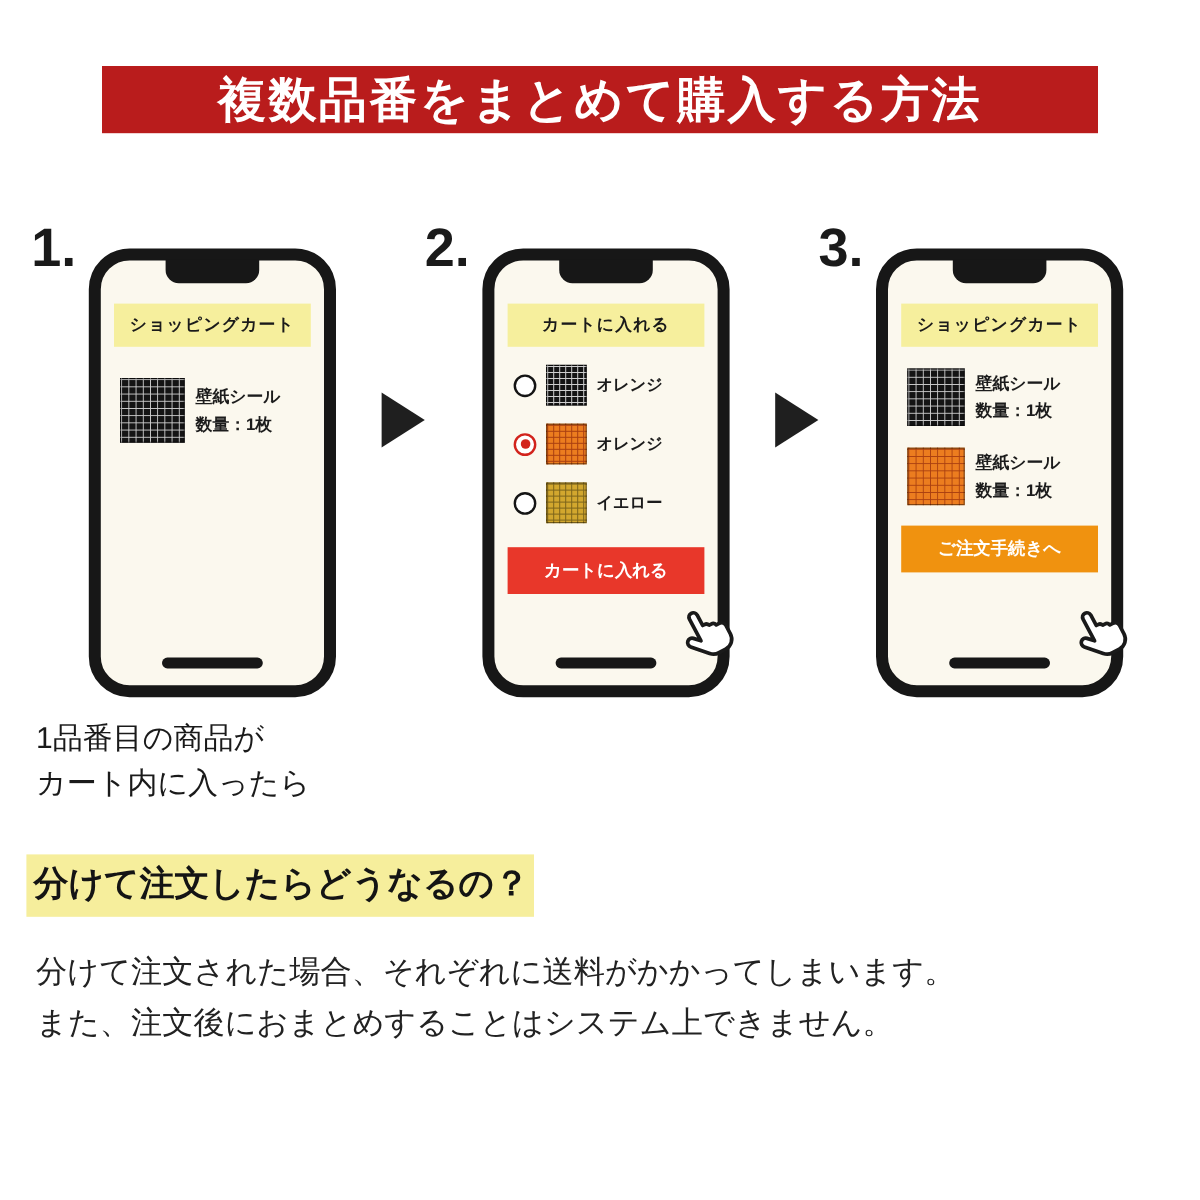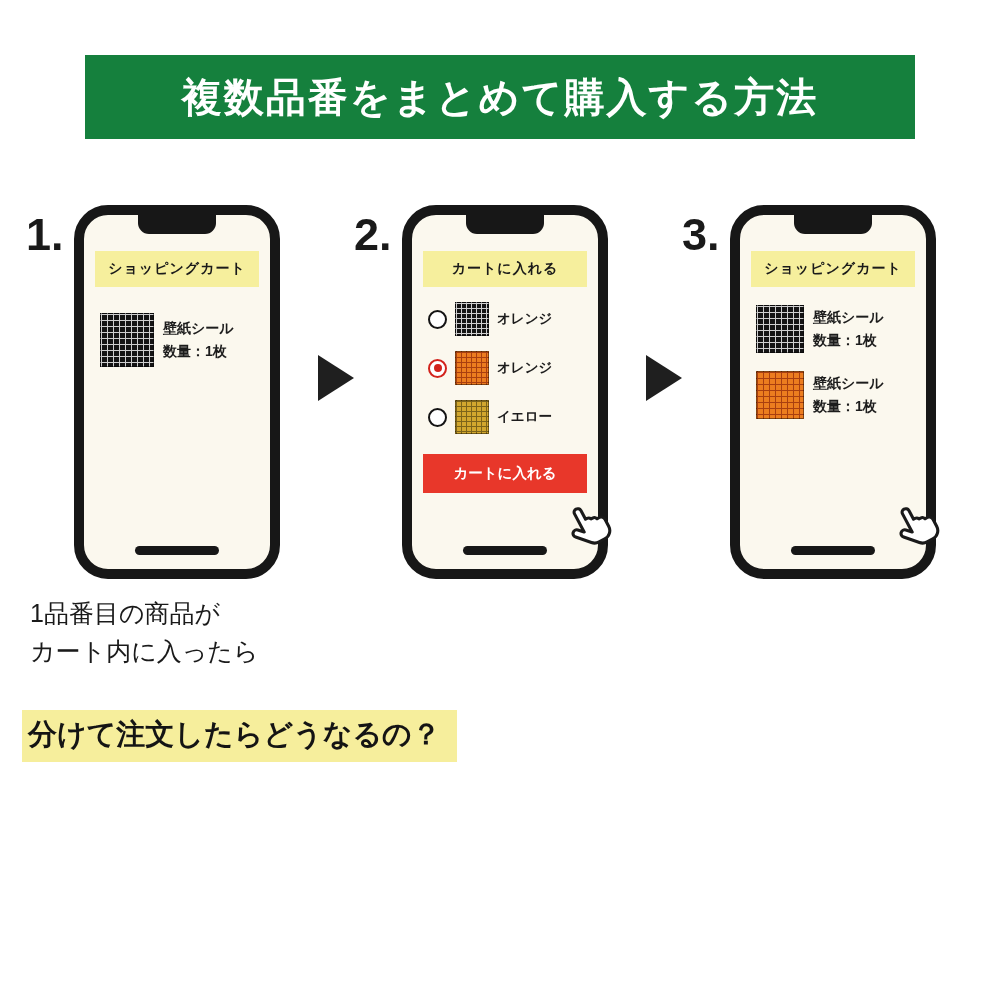--- a/index.html
+++ b/index.html
@@ -2,22 +2,22 @@
 <html><head>
 <meta charset="utf-8">
 <style>
   * { margin: 0; padding: 0; box-sizing: border-box; }
   html, body { width: 1000px; height: 1000px; background: #ffffff; overflow: hidden; }
   body { font-family: "Liberation Sans", "DejaVu Sans", sans-serif; color: #1c1c1c; }
 
   
   .header {
     margin: 55px 85px 0;
-    height: 84px;
-    background: #15803d;
+    height: 56px;
+    background: #b91c1c;
     display: flex; align-items: center; justify-content: center;
   }
   .header span { color: #ffffff; font-size: 40px; font-weight: 700; letter-spacing: 2px; }
 
   
   .steps {
     display: flex; justify-content: space-between; align-items: flex-start;
     margin: 66px 26px 0 26px;
   }
   .step { display: flex; flex-direction: column; width: 292px; }
@@ -31,20 +31,21 @@
     margin-top: 150px;
   }
 
   
   .phone {
     position: relative; flex-shrink: 0;
     width: 206px; height: 374px;
     background: #fbf8ee;
     border: 10px solid #171717;
     border-radius: 34px;
+    margin-top: 30px;
   }
   .notch {
     position: absolute; top: -1px; left: 50%; transform: translateX(-50%);
     width: 78px; height: 20px; background: #171717;
     border-radius: 0 0 11px 11px;
   }
   .homebar {
     position: absolute; bottom: 14px; left: 50%; transform: translateX(-50%);
     width: 84px; height: 9px; background: #171717; border-radius: 5px;
   }
@@ -107,21 +108,21 @@
     margin: 16px 0 0 4px;
     font-size: 25px; font-weight: 400; line-height: 1.5;
     white-space: pre-line; color: #1a1a1a;
   }
 
   
   .f-heading { margin: 40px 0 0 22px; }
   .f-heading .hl {
     display: inline-block; background: #f6ee9c;
     font-size: 29px; font-weight: 700; color: #141414;
-    padding: 5px 16px 7px 6px;
+    padding: 5px 4px 7px 6px;
   }
   .f-body {
     margin: 24px 30px 0;
     font-size: 26px; line-height: 1.65; white-space: pre-line; color: #222222;
   }
 </style>
 </head>
 <body>
 
 <div class="page">
@@ -207,33 +208,36 @@
             </span>
           </div>
           <div class="item">
             <span class="swatch md sw-orange"></span>
             <span class="item-text">
               <span>壁紙シール</span>
               <span>数量：1枚</span>
             </span>
           </div>
 
+          <div class="btn orange">ご注文手続きへ</div>
 
           <svg class="hand" viewBox="0 0 36 36">
             <g transform="rotate(-28 18 18)">
               <path d="M16 3.2c-1.15 0-2.05.92-2.05 2.05v11.9l-2.7-2.75c-.85-.85-2.2-.85-3.05 0-.85.85-.85 2.2 0 3.05l6.6 7.1c1.05 1.15 2.55 1.8 4.1 1.8h3.7c3.05 0 5.5-2.45 5.5-5.5v-4.55c0-1.35-1.1-2.45-2.45-2.45h-1.55c-.25-.9-1.05-1.55-2-1.55h-1.1c-.3-.75-1.05-1.3-1.9-1.3h-.95V5.25C18.05 4.12 17.15 3.2 16 3.2z" fill="#ffffff" stroke="#1a1a1a" stroke-width="1.8" stroke-linejoin="round"></path>
             </g>
           </svg>
 
           <div class="homebar"></div>
         </div>
       </div>
     </div>
 
   </div>
 
   <div class="footer">
     <div class="f-heading">
       <span class="hl">分けて注文したらどうなるの？</span>
     </div>
+    <div class="f-body">分けて注文された場合、それぞれに送料がかかってしまいます。
+また、注文後におまとめすることはシステム上できません。</div>
   </div>
 
 </div>
 
 </body></html>

